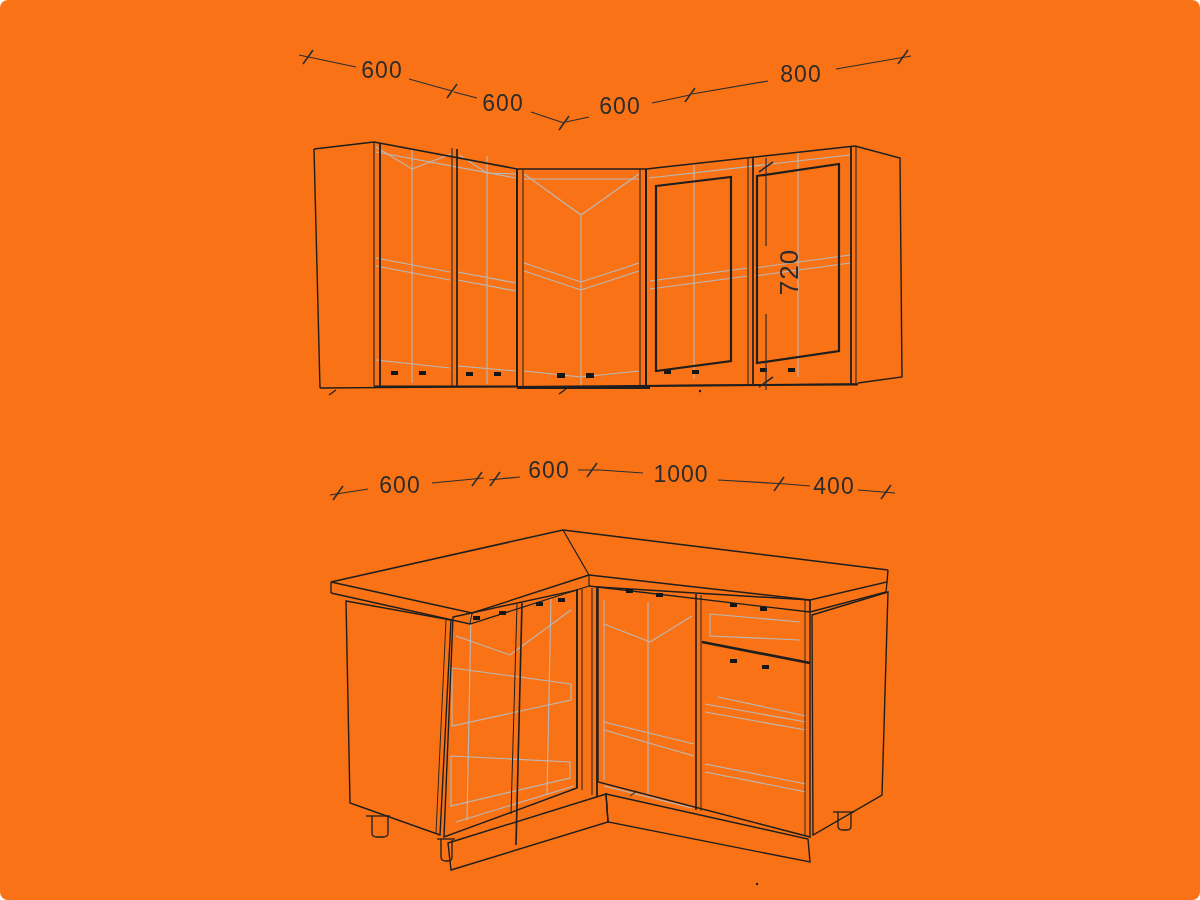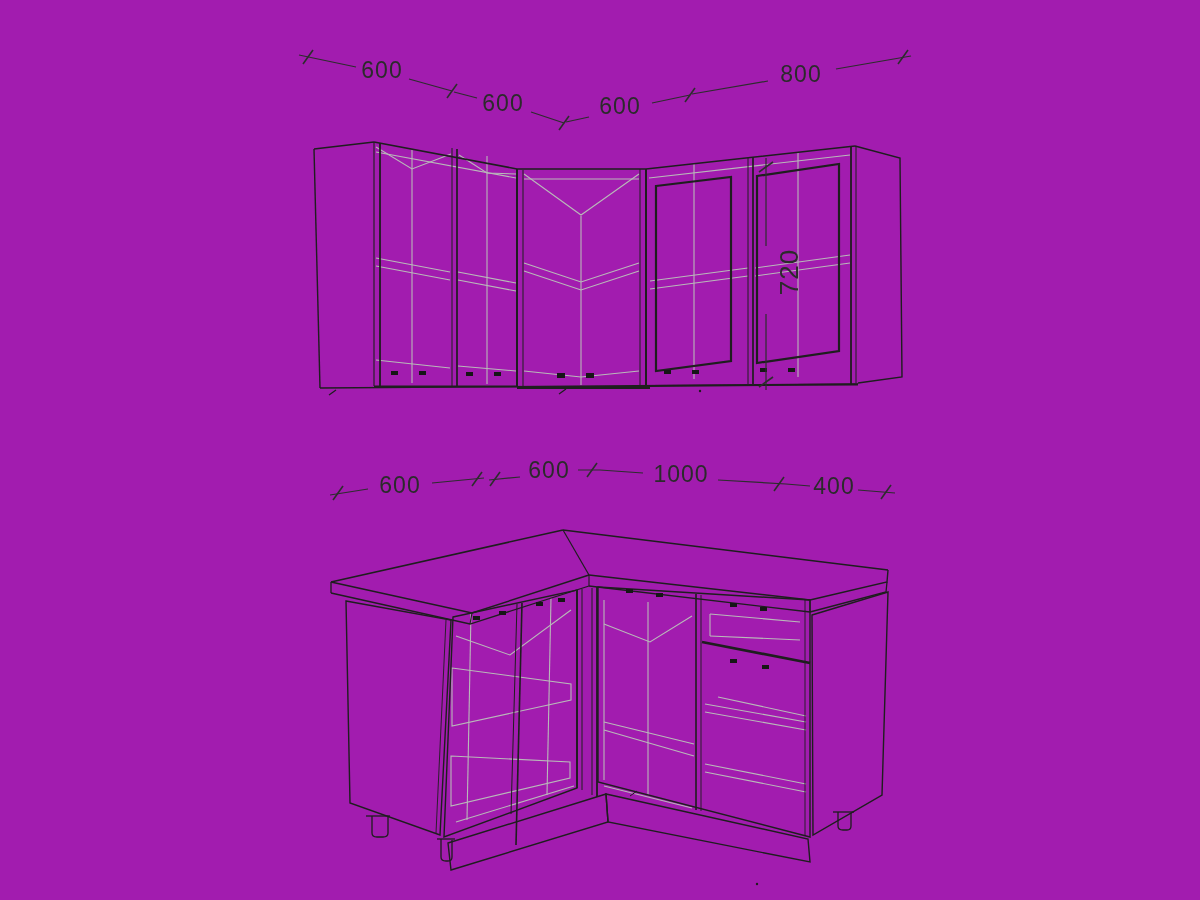--- a/index.html
+++ b/index.html
@@ -1,22 +1,23 @@
 <!DOCTYPE html>
 <html><head>
 <meta charset="utf-8">
 <style>
   html, body { margin: 0; padding: 0; background: #ffffff; }
   .stage {
     position: relative;
     width: 1200px;
     height: 900px;
-    background: #a21caf;
+    background: #f97316;
     overflow: hidden;
     font-family: "Liberation Sans", sans-serif;
+    border-radius: 8px;
   }
   svg { display: block; }
   .dim-text {
     font-family: "Liberation Sans", sans-serif;
     font-size: 23px;
     fill: #2b2b2b;
     letter-spacing: 1px;
   }
   .dim-text-vertical { font-size: 26px; }
 </style>

